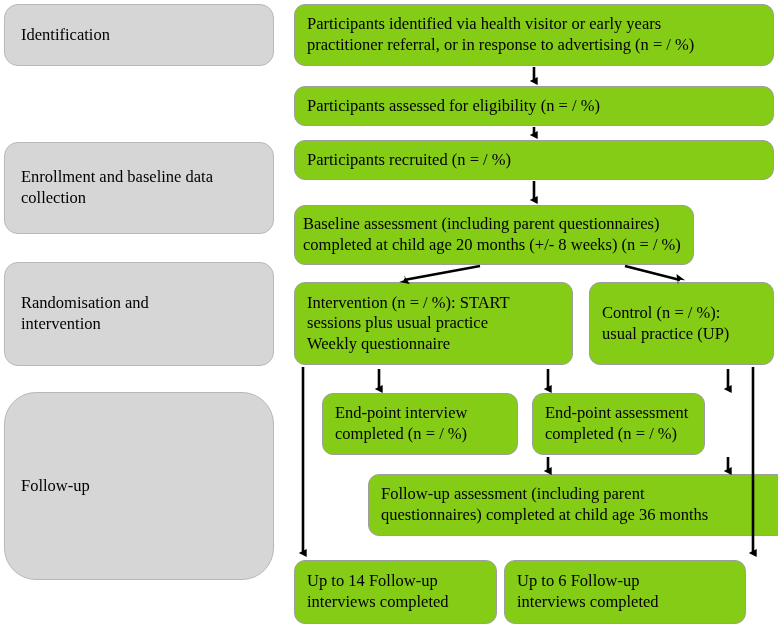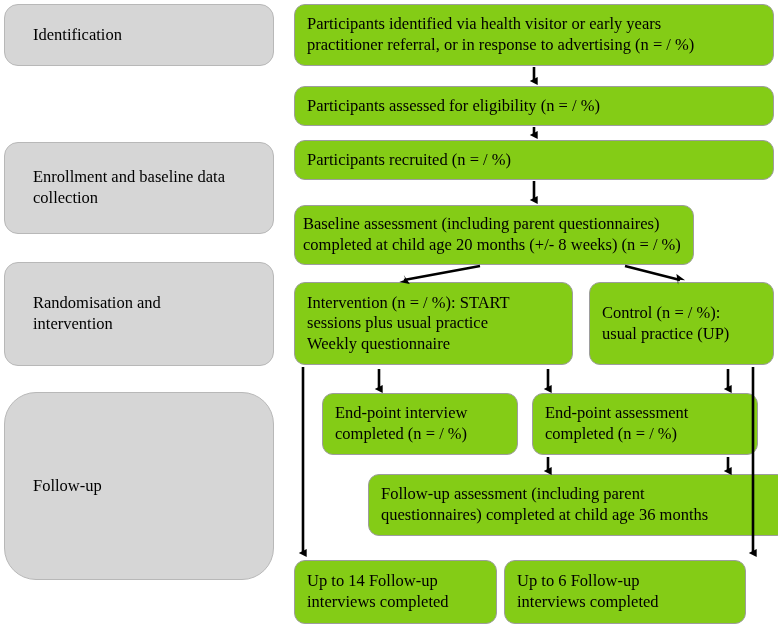--- a/index.html
+++ b/index.html
@@ -27,21 +27,21 @@
     border-radius: 12px;
     display: flex;
     align-items: center;
     line-height: 1.25;
   }
   
   .stage {
     background: #d6d6d6;
     border: 1px solid #b8b8b8;
     border-radius: 14px;
-    padding-left: 28px;
+    padding-left: 16px;
     padding-right: 8px;
     font-size: 16.5px;
   }
   
   .node {
     background: #84cc16;
     border: 1.3px solid #9d9d9d;
     border-radius: 11px;
     padding: 5px 12px 5px 12px;
     font-size: 16.5px;
@@ -113,21 +113,21 @@
   <div class="box node" style="left:589px; top:282px; width:185px; height:83px;">
     <span class="node-text">Control (n = / %):
 usual practice (UP)</span>
   </div>
 
   <div class="box node" style="left:322px; top:393px; width:196px; height:62px;">
     <span class="node-text">End-point interview
 completed (n = / %)</span>
   </div>
 
-  <div class="box node" style="left:532px; top:393px; width:226px; height:62px;align-items:center;">
+  <div class="box node" style="left:532px; top:393px; width:173px; height:62px;align-items:center;">
     <span class="node-text">End-point assessment
 completed (n = / %)</span>
   </div>
 
   <div class="box node" style="left:322px; top:474px; width:420px; height:62px;margin-left:46px;">
     <span class="node-text">Follow-up assessment (including parent
 questionnaires) completed at child age 36 months</span>
   </div>
 
   <div class="box node" style="left:294px; top:560px; width:203px; height:64px;">

